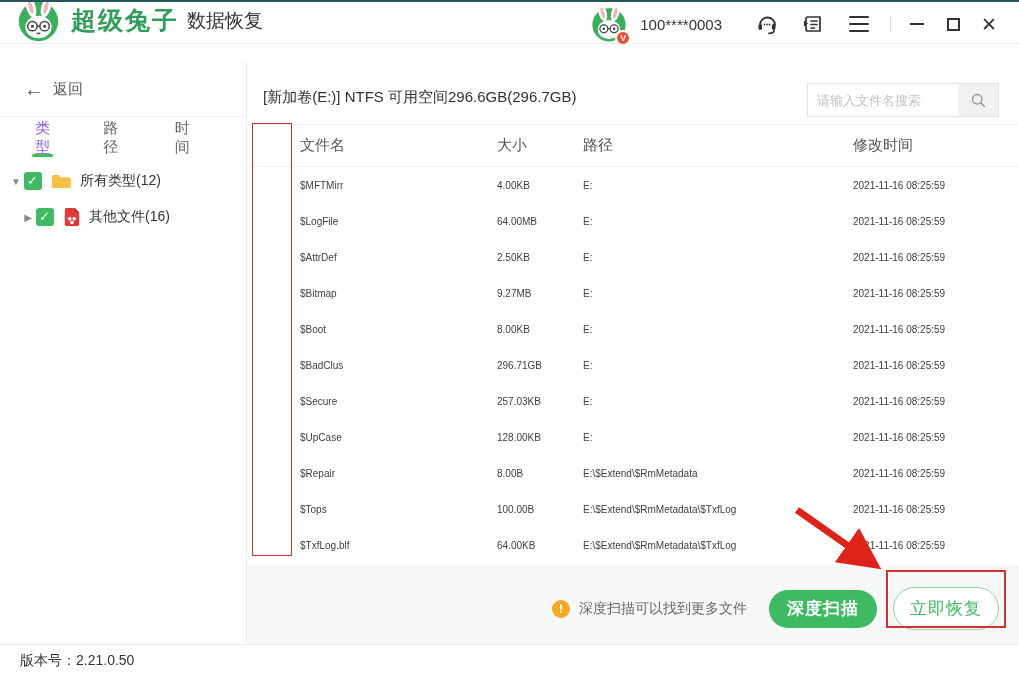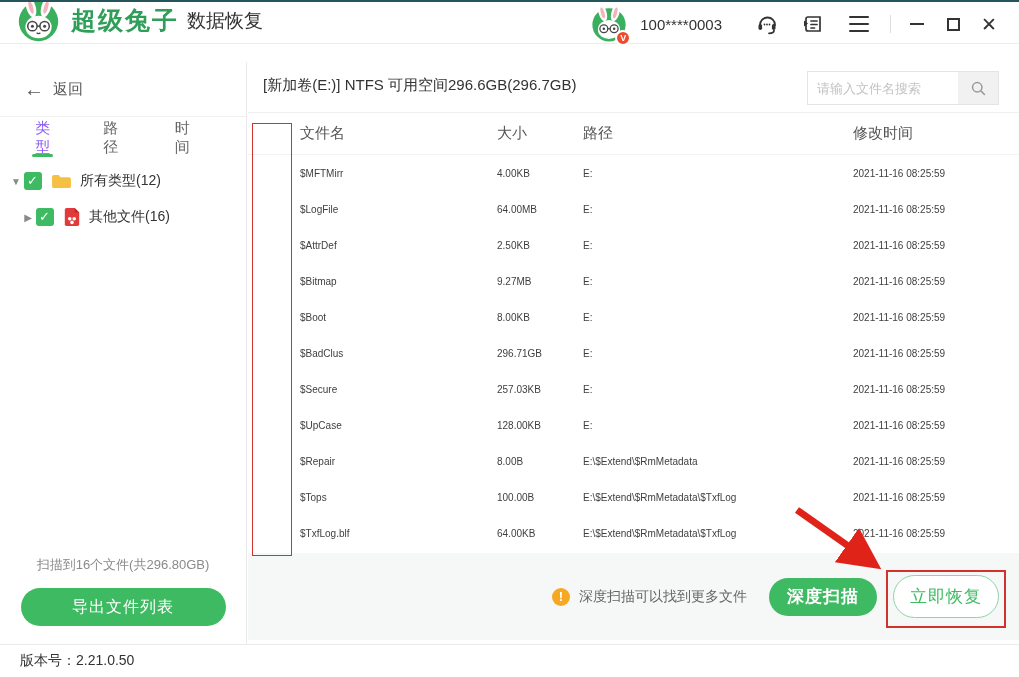--- a/index.html
+++ b/index.html
@@ -43,21 +43,21 @@
   .caret { font-size:10px; color:#8a8a8a; width:16px; text-align:center; }
   .cb { width:18px; height:18px; background:#3eba62; border-radius:3px; position:relative; flex:0 0 18px; cursor:pointer; }
   .cb::after { content:"✓"; position:absolute; left:3px; top:1px; color:#fff; font-size:13px; font-weight:bold; }
   .tree-icon { margin:0 8px 0 9px; display:flex; }
   .tree-label { color:#333; }
   .sidebar-bottom { position:absolute; left:0; bottom:18px; width:100%; }
   .scan-summary { text-align:center; color:#8a8a8a; font-size:13px; margin-bottom:14px; }
   .export-btn { margin:0 auto; width:205px; height:38px; border-radius:19px; background:#3eba62; color:#fff; font-size:16px; display:flex; align-items:center; justify-content:center; cursor:pointer; letter-spacing:1px; }
 
   
-  .main { position:absolute; left:248px; top:58px; right:0; height:582px; background:#fff; }
+  .main { position:absolute; left:248px; top:70px; right:0; height:582px; background:#fff; }
   .volume-bar { height:55px; border-bottom:1px solid #f0f0f0; display:flex; align-items:center; padding-left:15px; position:relative; }
   .volume-text { font-size:15px; color:#333; }
   .searchbox { position:absolute; right:20px; top:13px; width:192px; height:34px; border:1px solid #e4e4e4; display:flex; background:#fff; }
   .search-input { flex:1; border:none; padding:0 9px; font-size:13px; color:#333; outline:none; min-width:0; font-family:inherit; }
   .search-input::placeholder { color:#c3c3c3; }
   .search-btn { width:40px; background:#f1f1f1; display:flex; align-items:center; justify-content:center; cursor:pointer; }
 
   .thead { height:42px; display:flex; align-items:center; border-bottom:1px solid #f3f3f3; color:#555; font-size:15px;justify-content:flex-end; }
   .trow { height:36px; display:flex; align-items:center; font-size:10px; color:#3e3e3e; }
   .c-check { margin-left:21px; width:18px; flex:0 0 18px; }
@@ -202,24 +202,20 @@
           <path d="M13 1l5 5h-5z" fill="#b92b2b"></path>
           <circle cx="7.5" cy="13" r="2" fill="#fff"></circle>
           <circle cx="12.5" cy="13" r="2" fill="#fff"></circle>
           <circle cx="10" cy="17" r="2" fill="#fff"></circle>
         </svg>
       </span>
       <span class="tree-label">其他文件(16)</span>
     </div>
   </div>
 
-  <div class="sidebar-bottom">
-    <div class="scan-summary">扫描到16个文件(共296.80GB)</div>
-    <div class="export-btn">导出文件列表</div>
-  </div>
 </div>
 
 <div class="main">
   <div class="volume-bar">
     <span class="volume-text">[新加卷(E:)] NTFS 可用空间296.6GB(296.7GB)</span>
     <span class="searchbox">
       <input class="search-input" type="text" placeholder="请输入文件名搜索" style="">
       <span class="search-btn">
         <svg viewBox="0 0 20 20" width="17" height="17" fill="none" stroke="#9a9a9a" stroke-width="1.8">
           <circle cx="8.5" cy="8.5" r="5.5"></circle>

